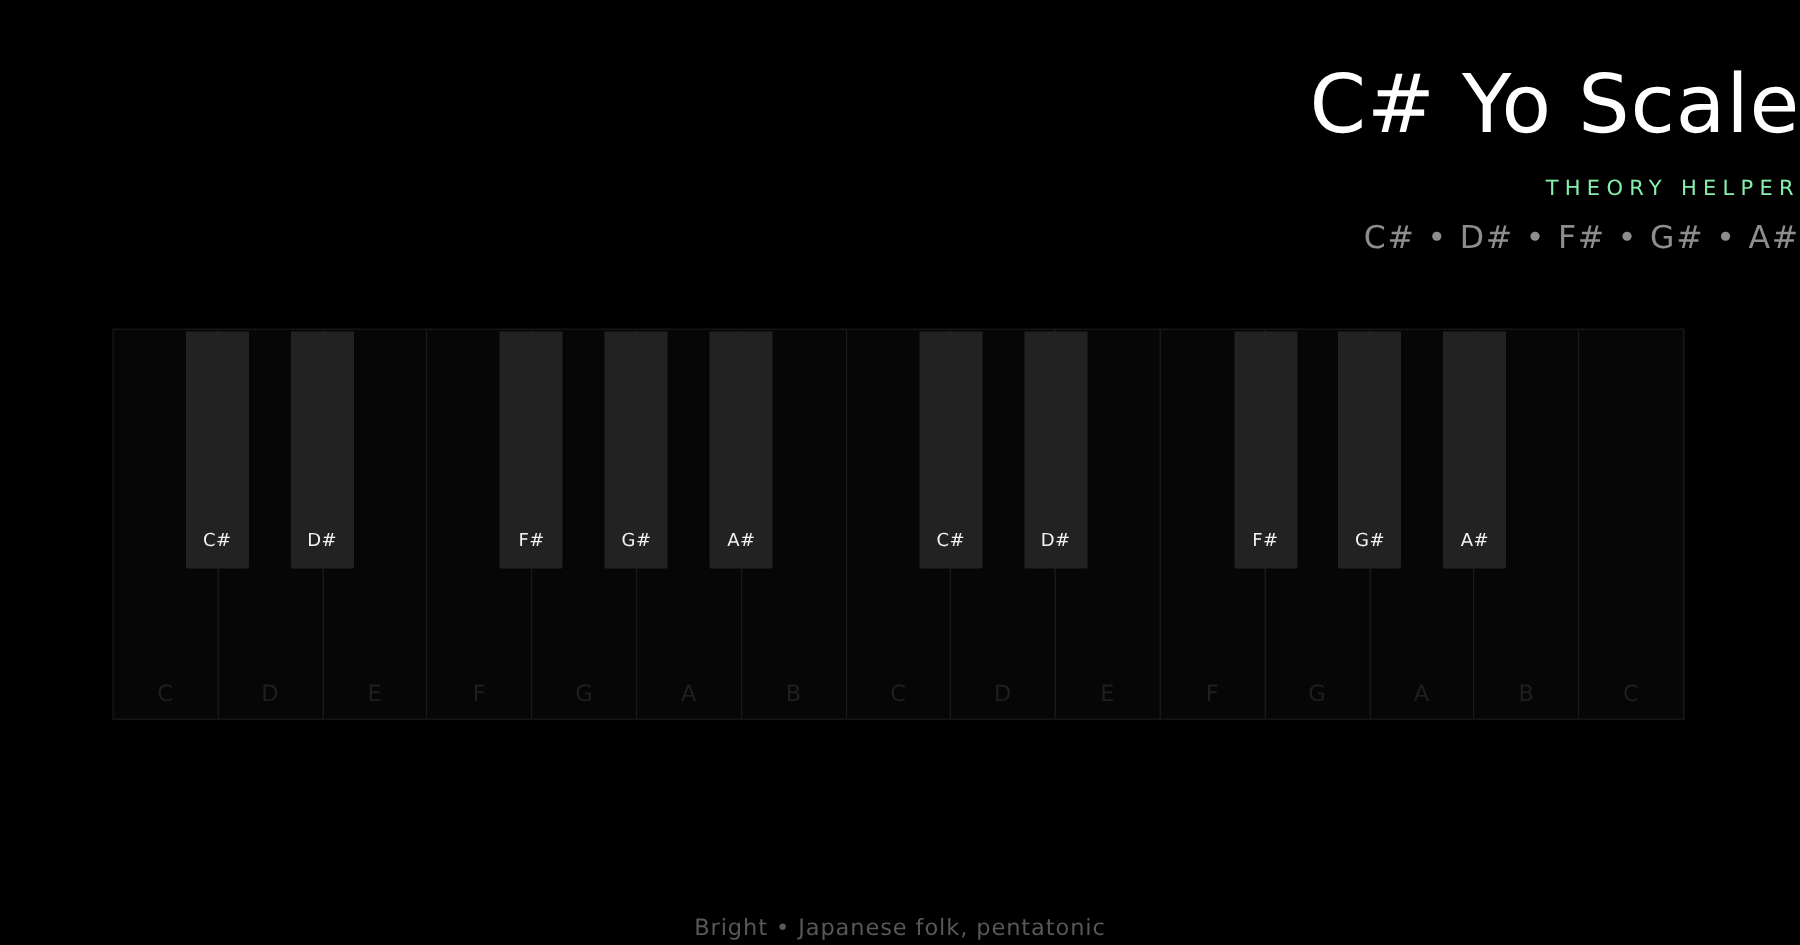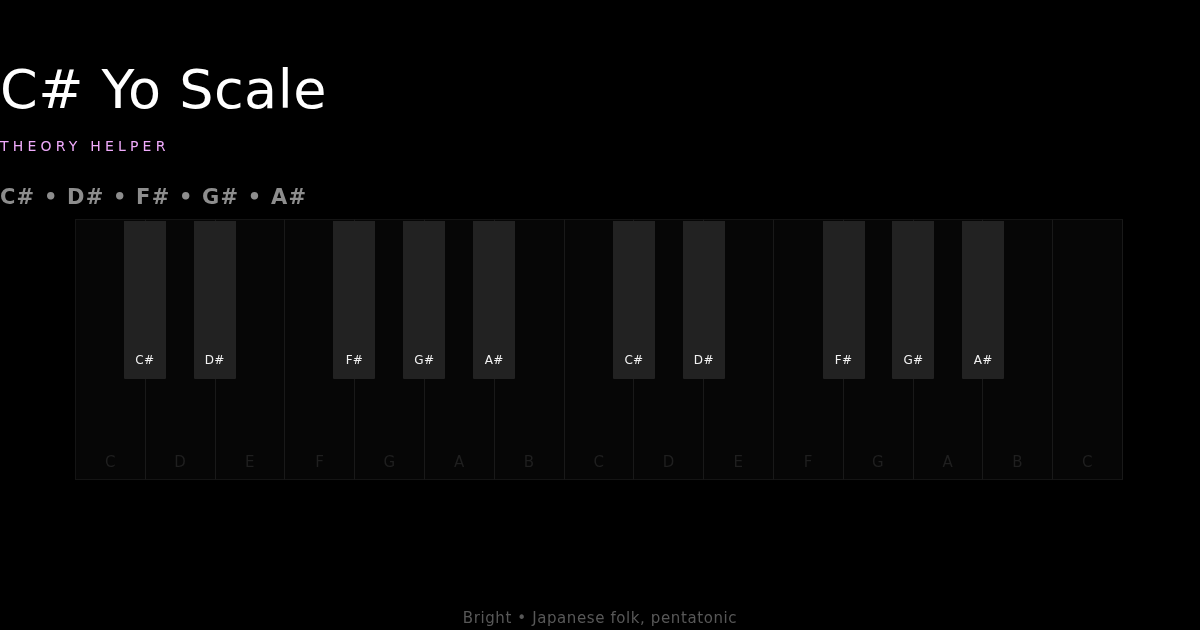--- a/index.html
+++ b/index.html
@@ -22,49 +22,49 @@
     position: absolute;
     inset: 0;
     display: flex;
     flex-direction: column;
     align-items: center;
   }
 
   
   .header {
     width: 100%;
-    text-align: left;
-    padding-top: 58px;
+    text-align: right;
+    padding-top: 38px;
   }
   .title {
     font-size: 54px;
     font-weight: 400;
     line-height: 64px;
     letter-spacing: 0.5px;
     color: #ffffff;
     margin: 0;
     white-space: nowrap;
   }
   .subtitle {
     font-size: 14px;
     font-weight: 400;
     line-height: 20px;
     letter-spacing: 4.2px;
-    color: #f0abfc;
+    color: #86efac;
     margin: 14px 0 0 0;
     text-transform: uppercase;
     white-space: nowrap;
   }
   .notes-line {
     font-size: 21px;
-    font-weight: 700;
+    font-weight: 400;
     line-height: 26px;
     letter-spacing: 1.2px;
     color: #8d8d8d;
-    margin: 28px 0 0 0;
+    margin: 9px 0 0 0;
     white-space: nowrap;
   }
 
   
   .keyboard-wrap {
     position: absolute;
     left: 75px;
     top: 219px;
     width: 1048px;
     height: 261px;

